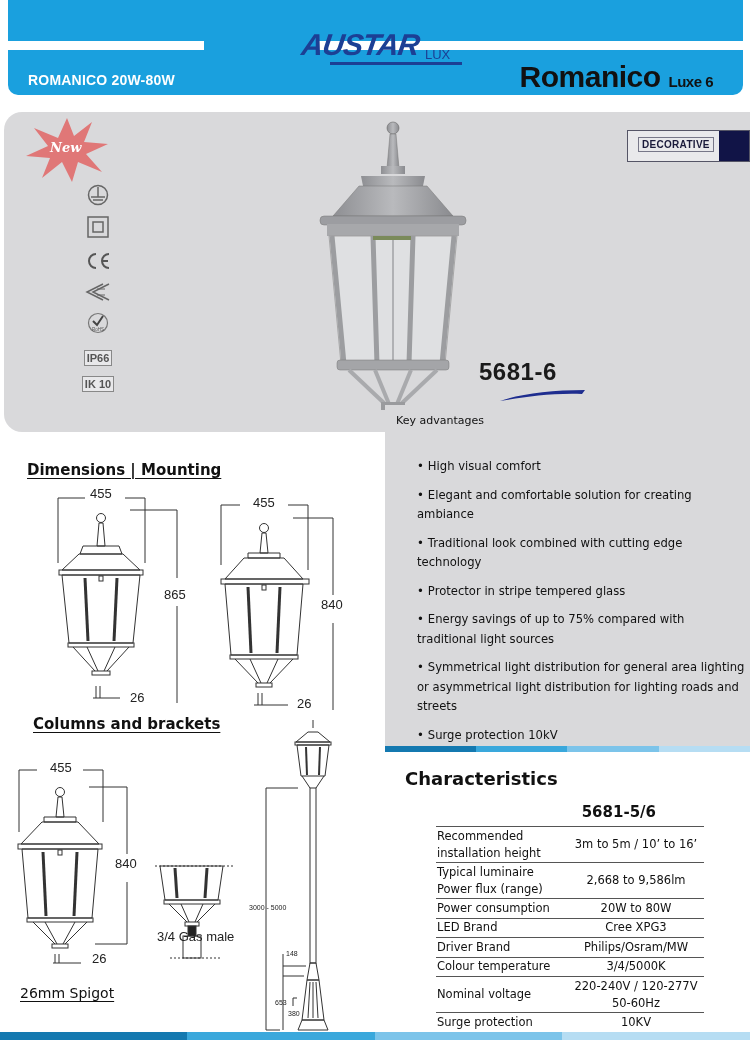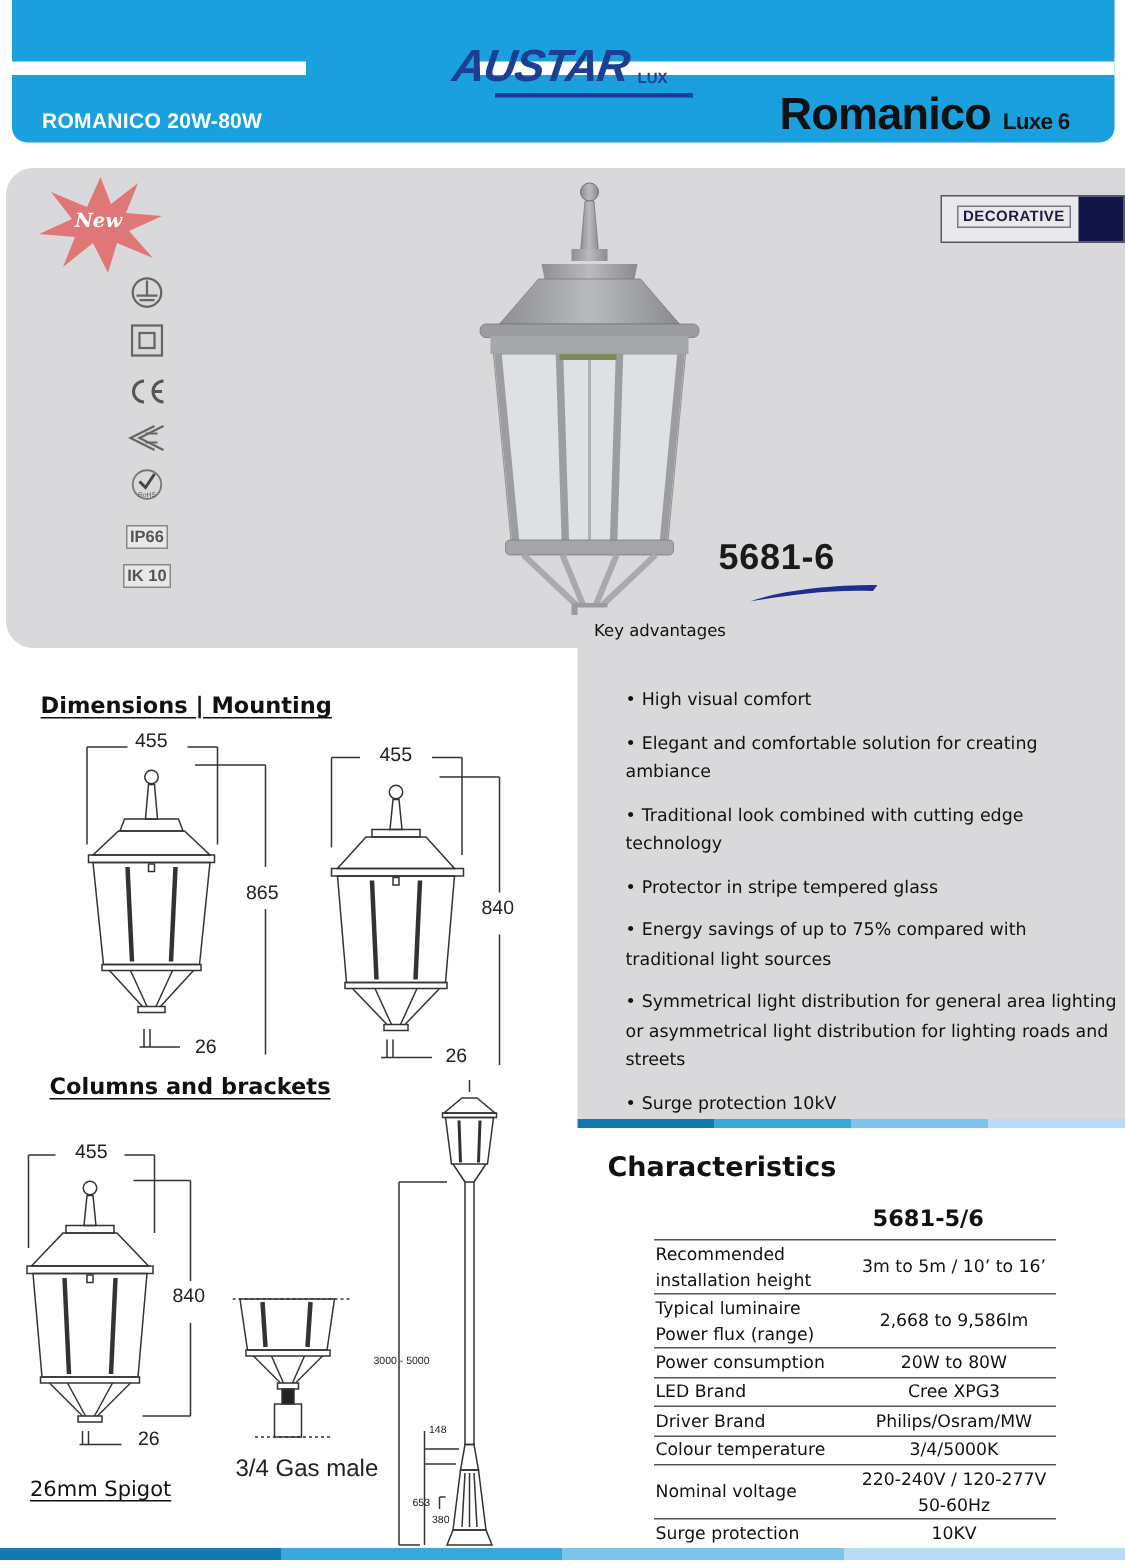--- a/index.html
+++ b/index.html
@@ -13,21 +13,21 @@
   }
   .header .stripe-l { position: absolute; left: 0; top: 41px; width: 196px; height: 9px; background: #fff; }
   .header .stripe-r { position: absolute; left: 310px; top: 41px; width: 425px; height: 9px; background: #fff; }
   .logo {
     position: absolute; left: 294px; top: 24px; width: 170px; height: 40px;
   }
   .logo .main {
     position: absolute; left: 0; top: 4px; font-family: "Liberation Sans", sans-serif; font-weight: bold;
     font-style: italic; font-size: 30px; color: #1c3f94; letter-spacing: -1px; transform: skewX(-8deg);
   }
-  .logo .lux { position: absolute; left: 123px; top: 23px; font-size: 10px; font-weight: bold; color: #1c3f94; text-align: right; }
+  .logo .lux { position: absolute; left: 123px; top: 23px; font-size: 13px; font-weight: normal; color: #1c3f94; text-align: right; }
   .logo .underline { position: absolute; left: 28px; top: 38px; width: 132px; height: 3px; background: #1c3f94; }
   .header .sub-left {
     position: absolute; left: 20px; top: 72px; font-size: 14px; font-weight: bold; color: #fff; letter-spacing: 0.2px;
   }
   .header .title-right {
     position: absolute; right: 30px; top: 60px; font-size: 30px; font-weight: bold; color: #111; letter-spacing: -0.5px;
   }
   .header .title-right .small { font-size: 15px; font-weight: bold; }
 
   
@@ -347,21 +347,21 @@
     <line x1="14" y1="44" x2="32" y2="62"></line>
       <line x1="60" y1="44" x2="42" y2="62"></line>
     <line x1="26" y1="44" x2="34" y2="62"></line>
       <line x1="48" y1="44" x2="40" y2="62"></line>
     <rect x="30" y="62" width="14" height="4"></rect>
     <rect x="33" y="66" width="8" height="10" fill="#222"></rect>
     <rect x="28" y="76" width="18" height="22"></rect>
     <line x1="15" y1="98" x2="65" y2="98" stroke-dasharray="2,2"></line>
   </g>
 </svg>
-<div class="dim-label" style="left:157px; top:971px; font-size:16px;">3/4 Gas male</div>
+<div class="dim-label" style="left:157px; top:929px; font-size:13px;">3/4 Gas male</div>
 
 <svg class="drawing" style="left:240px; top:720px;" width="140" height="312" viewBox="0 0 140 312">
   <g stroke="#333" fill="none" stroke-width="1">
     <line x1="73" y1="0" x2="73" y2="8"></line>
     <path d="M68 12 L78 12 L90 22 L56 22 Z"></path>
     <rect x="55" y="22" width="36" height="3"></rect>
     <path d="M57 25 L89 25 L85 56 L61 56 Z"></path>
     <line x1="66" y1="27" x2="67" y2="55" stroke-width="2"></line>
     <line x1="80" y1="27" x2="79" y2="55" stroke-width="2"></line>
     <line x1="62" y1="56" x2="70" y2="68"></line>

